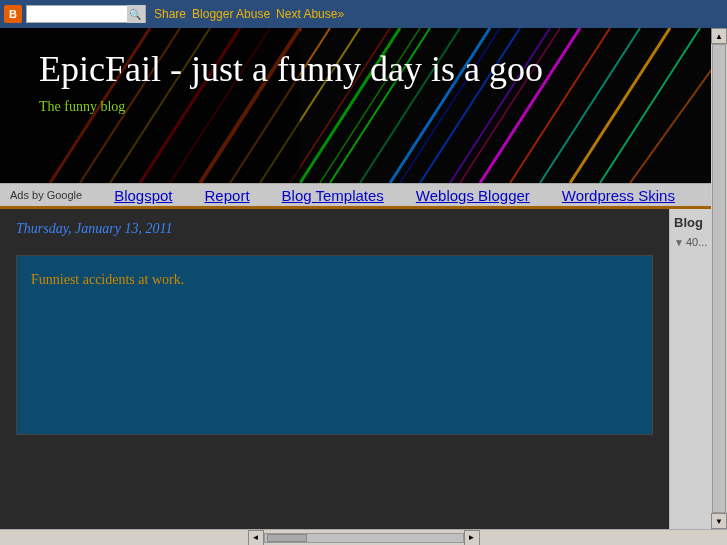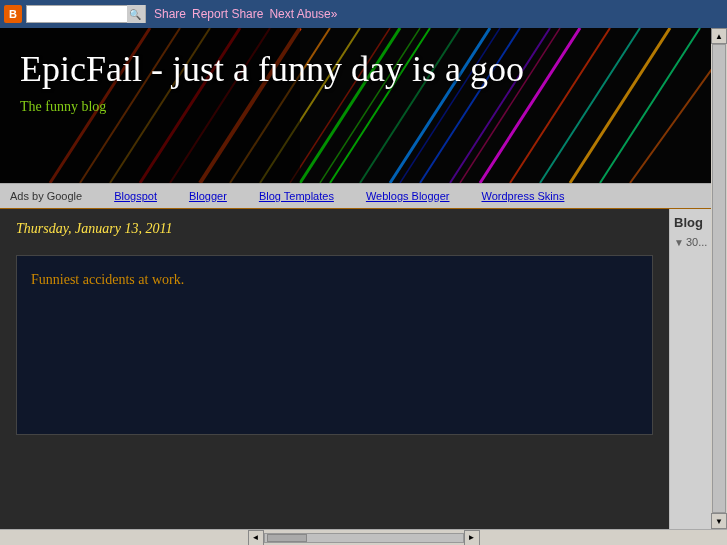--- a/index.html
+++ b/index.html
@@ -42,37 +42,38 @@
       border: none; cursor: pointer;
       display: flex; align-items: center; justify-content: center;
       font-size: 10px;
     }
     #nav-links {
       margin-left: 8px;
       display: flex;
       gap: 6px;
     }
     .nav-link {
-      color: #f9a8d4;
+      color: #eab308;
       font-size: 12px;
       cursor: pointer;
       text-decoration: none;
     }
 
     
     #header {
       position: relative;
       height: 155px;
       background: #000;
       overflow: hidden;
     }
     #header-content {
       position: relative;
       z-index: 2;
       padding: 20px 20px 10px 20px;
+      margin-left: 19px;
     }
     #blog-title {
       color: white;
       font-size: 36px;
       font-family: Georgia, serif;
       font-weight: normal;
       text-shadow: 1px 1px 3px rgba(0,0,0,0.8);
       line-height: 1.2;
       white-space: nowrap;
     }
@@ -80,29 +81,29 @@
       color: #84cc16;
       font-size: 14px;
       margin-top: 8px;
       font-family: Georgia, serif;
     }
 
     
     #ads-bar {
       background: #c8c8c8;
       border-top: 1px solid #aaa;
-      border-bottom: 1px solid #a16207;
+      border-bottom: 3px solid #a16207;
       height: 26px;
       display: flex;
       align-items: center;
       padding: 0 6px;
       gap: 0;
     }
     .ad-item {
-      font-size: 11px;
+      font-size: 15px;
       color: #00c;
       text-decoration: underline;
       cursor: pointer;
       padding: 0 16px;
       white-space: nowrap;
     }
     .ad-item:first-child {
       padding-left: 4px;
     }
 
@@ -111,28 +112,28 @@
       display: flex;
       height: calc(545px - 28px - 155px - 26px);
       background: #2a2a2a;
     }
     #content-area {
       flex: 1;
       padding: 12px 16px;
       overflow: hidden;
     }
     #date-header {
-      color: #fde047;
+      color: #3b82f6;
       font-size: 14px;
       font-family: Georgia, serif;
       margin-bottom: 12px;
       font-style: italic;
     }
     #post-box {
-      background: #0f172a;
+      background: #0c4a6e;
       border: 1px solid #444;
       padding: 14px;
       min-height: 180px;
       margin-top: 18px;
     }
     #post-title {
       color: #cc8800;
       font-size: 14px;
       font-family: Georgia, serif;
       cursor: pointer;
@@ -243,21 +244,21 @@
 <div id="top-bar">
   <div id="blogger-logo">
     <span>B</span>
   </div>
   <div id="search-box">
     <input id="search-input" type="text" style="">
     <button id="search-icon-btn">🔍</button>
   </div>
   <div id="nav-links">
     <a class="nav-link">Share</a>
-    <a class="nav-link">Report Share</a>
+    <a class="nav-link">Blogger Abuse</a>
     <a class="nav-link">Next Abuse»</a>
   </div>
 </div>
 
 <div id="header">
   <svg class="bg-svg" viewBox="0 0 727 155" xmlns="http://www.w3.org/2000/svg">
     <rect width="727" height="155" fill="#050505"></rect>
 
     <line x1="150" y1="0" x2="50" y2="155" stroke="#ff3300" stroke-width="3" opacity="0.8"></line>
     <line x1="180" y1="0" x2="80" y2="155" stroke="#ff6600" stroke-width="2" opacity="0.7"></line>
@@ -289,38 +290,38 @@
   </svg>
   <div id="header-content">
     <h1 id="blog-title">EpicFail - just a funny day is a goo</h1>
     <p id="blog-subtitle">The funny blog</p>
   </div>
 </div>
 
 <div id="ads-bar">
   <span class="ad-item" style="color:#333; text-decoration:none; font-size:11px;">Ads by Google</span>
   <a class="ad-item">Blogspot</a>
-  <a class="ad-item">Blogger</a>
+  <a class="ad-item">Report</a>
   <a class="ad-item">Blog Templates</a>
   <a class="ad-item">Weblogs Blogger</a>
   <a class="ad-item">Wordpress Skins</a>
 </div>
 
 <div id="main">
   <div id="content-area">
     <div id="date-header">Thursday, January 13, 2011</div>
     <div id="post-box">
       <span id="post-title">Funniest accidents at work.</span>
     </div>
   </div>
   <div id="sidebar">
     <div id="sidebar-blog-label">Blog</div>
     <div class="sidebar-item">
       <span class="sidebar-arrow">▼</span>
-      <span>30...</span>
+      <span>40...</span>
     </div>
   </div>
 </div>
 
 <div id="v-scrollbar">
   <div class="v-scroll-btn">▲</div>
   <div class="v-scroll-track"></div>
   <div class="v-scroll-btn">▼</div>
 </div>
 

